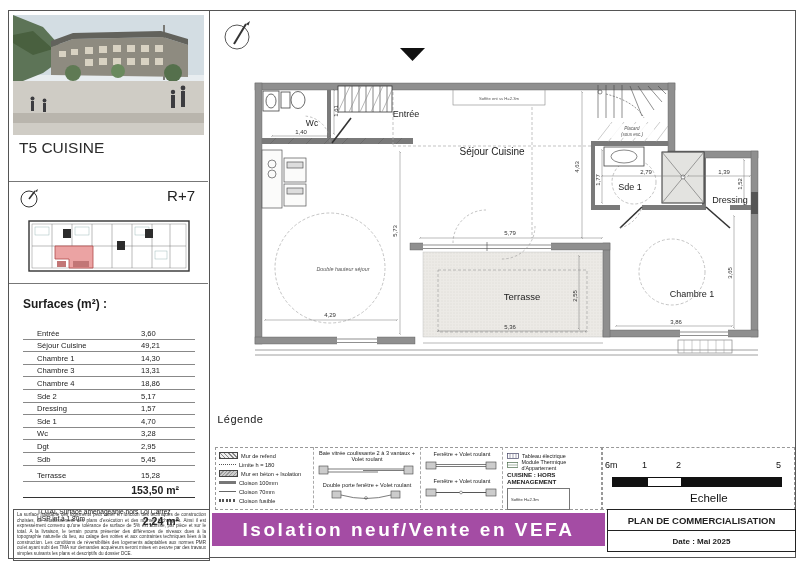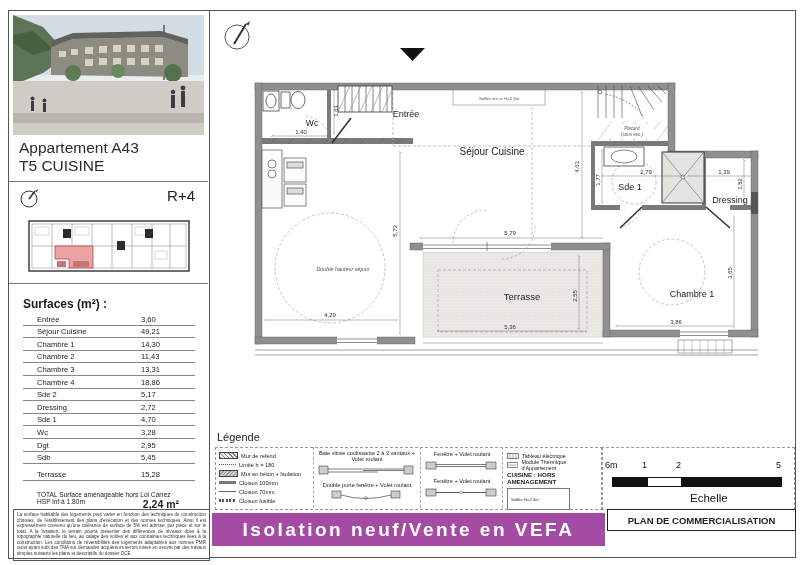--- a/index.html
+++ b/index.html
@@ -10,34 +10,34 @@
   #frame{left:8px;top:10px;width:786px;height:546px;border:1px solid #555;}
   
   #left-panel{left:8px;top:10px;width:200px;height:547px;border:1px solid #555;background:#fff;}
   #photo{left:4px;top:4px;width:191px;height:120px;}
   #title-block{left:10px;top:128px;width:185px;font-size:15.5px;line-height:18px;color:#2b2b2b;}
   .hdiv{left:0;width:199px;border-top:1px solid #777;height:0;}
   #compass-left{left:10px;top:176px;width:22px;height:22px;}
   #floor-label{right:14px;top:176px;font-size:15px;color:#222;}
   #siteplan{left:18px;top:204px;width:164px;height:62px;}
   #surfaces{left:14px;top:286px;width:172px;}
-  #surf-heading{font-size:12px;font-weight:bold;color:#1c1c1c;margin-bottom:2px;}
+  #surf-heading{font-size:12px;font-weight:bold;color:#1c1c1c;margin-bottom:16px;}
   .surf-row{display:flex;height:10.6px;font-size:7.6px;color:#222;
             border-bottom:0.5px solid #888;align-items:flex-end;padding:0 2px 1px 14px;}
   .surf-row .lab{flex:1;}
   .surf-row .val{width:52px;}
   .surf-total{display:flex;justify-content:flex-end;border-bottom:1.4px solid #333;
               font-size:10.5px;font-weight:bold;padding:1px 16px 1px 0;height:13px;align-items:center;}
   .surf-note{margin-top:10px;font-size:6.6px;padding-left:14px;color:#222;}
   .surf-note .big{font-size:10.5px;font-weight:bold;float:right;margin-right:16px;}
   #legal-box{left:4px;top:498px;width:189px;height:46px;border:1px solid #555;
              font-size:4.6px;line-height:5.5px;color:#333;padding:2px 3px;text-align:justify;}
   
   .dashedbox{border:1px dashed #999;}
-  #legend-title{left:217px;top:431px;font-size:11px;color:#222;}
+  #legend-title{left:217px;top:414px;font-size:11px;color:#222;font-family:Liberation Mono, monospace;}
   #legend-box{left:215px;top:447px;width:386px;height:61px;}
   .lg-vdiv{top:447px;height:61px;border-left:1px dashed #aaa;width:0;}
   .lg-row{display:flex;align-items:center;gap:3px;height:9px;font-size:5.6px;color:#222;}
   .sw{width:17px;height:5px;flex:none;border:0.5px solid #444;}
   .sw.refend{background:repeating-linear-gradient(45deg,#888 0 1px,#eee 1px 3px);}
   .sw.limite{height:0;border:none;border-top:1px dotted #555;}
   .sw.beton{background:repeating-linear-gradient(-45deg,#999 0 1px,#ccc 1px 2.5px);}
   .sw.c100{height:3px;background:#777;border:none;}
   .sw.c70{height:1.6px;background:#666;border:none;}
   .sw.fusible{height:2.2px;border:none;background:repeating-linear-gradient(90deg,#555 0 2px,#fff 2px 3.4px);}
@@ -105,32 +105,31 @@
         <rect x="158" y="80" width="4" height="13"></rect>
           <circle cx="160" cy="77" r="2.2"></circle>
         <rect x="18" y="86" width="3" height="10"></rect>
           <circle cx="19.5" cy="83.5" r="2"></circle>
         <rect x="30" y="88" width="3" height="9"></rect>
           <circle cx="31.5" cy="85.5" r="1.9"></circle>
       </g>
     </svg>
 
     <div id="title-block" class="abs">
-      <div>Appartement A43</div>
       <div>T5 CUISINE</div>
     </div>
 
     <div class="hdiv abs" style="top:170px"></div>
 
     <svg id="compass-left" class="abs" viewBox="0 0 22 22">
       <circle cx="10" cy="12" r="8" fill="none" stroke="#333" stroke-width="1"></circle>
       <line x1="10" y1="12" x2="16" y2="4" stroke="#333" stroke-width="1.6"></line>
       <path d="M16,4 l3,-2 l-1,3 z" fill="#333"></path>
     </svg>
-    <div id="floor-label" class="abs">R+4</div>
+    <div id="floor-label" class="abs">R+7</div>
 
     <svg id="siteplan" class="abs" viewBox="0 0 164 62">
       <rect x="2" y="6" width="160" height="50" fill="#fff" stroke="#333" stroke-width="1.4"></rect>
       <rect x="5" y="9" width="154" height="44" fill="none" stroke="#888" stroke-width="0.5"></rect>
       <g stroke="#777" stroke-width="0.5">
         <line x1="25" y1="9" x2="25" y2="53"></line>
           <line x1="45" y1="9" x2="45" y2="53"></line>
         <line x1="65" y1="9" x2="65" y2="53"></line>
           <line x1="85" y1="9" x2="85" y2="53"></line>
         <line x1="105" y1="9" x2="105" y2="53"></line>
@@ -166,58 +165,57 @@
         </div>
       <div class="surf-row">
           <span class="lab">Séjour Cuisine</span>
           <span class="val">49,21</span>
         </div>
       <div class="surf-row">
           <span class="lab">Chambre 1</span>
           <span class="val">14,30</span>
         </div>
       <div class="surf-row">
-          <span class="lab">Chambre 2</span>
-          <span class="val">11,43</span>
-        </div>
-      <div class="surf-row">
           <span class="lab">Chambre 3</span>
           <span class="val">13,31</span>
         </div>
       <div class="surf-row">
           <span class="lab">Chambre 4</span>
           <span class="val">18,86</span>
         </div>
       <div class="surf-row">
           <span class="lab">Sde 2</span>
           <span class="val">5,17</span>
         </div>
       <div class="surf-row">
           <span class="lab">Dressing</span>
-          <span class="val">2,72</span>
+          <span class="val">1,57</span>
         </div>
       <div class="surf-row">
           <span class="lab">Sde 1</span>
           <span class="val">4,70</span>
         </div>
       <div class="surf-row">
           <span class="lab">Wc</span>
           <span class="val">3,28</span>
         </div>
       <div class="surf-row">
           <span class="lab">Dgt</span>
           <span class="val">2,95</span>
         </div>
       <div class="surf-row">
           <span class="lab">Sdb</span>
           <span class="val">5,45</span>
         </div>
       <div class="surf-row" style="margin-top:4px">
           <span class="lab">Terrasse</span>
           <span class="val">15,28</span>
+        </div>
+      <div class="surf-total">
+          <span>153,50 m²</span>
         </div>
       <div class="surf-note">
         <span>TOTAL Surface aménageable hors Loi Carrez</span><br>
         <span>HSP inf à 1.80m</span>
         <span class="big">2,24 m²</span>
       </div>
     </div>
 
     <div id="legal-box" class="abs">La surface habitable des logements peut varier en fonction des techniques de construction choisies, de l'établissement des plans d'exécution et des normes techniques. Ainsi il est expressément convenu qu'une tolérance de surface de 5% est admise, par pièce et sur le total. A la livraison, le terrain pourra présenter des différences de niveaux dues à la topographie naturelle du lieu, au calage des voiries et aux contraintes techniques liées à la construction. Les conditions de réversibilités des logements adaptables aux normes PMR ou/et ayant subi des TMA sur demandes acquéreurs seront mises en oeuvre par des travaux simples suivants les plans et descriptifs du dossier DCE.</div>
   </div>
@@ -550,13 +548,14 @@
   <span class="scale-lab abs" style="left:776px">5</span>
   <div id="scalebar" class="abs">
     <div class="b" style="width:34px"></div>
     <div class="w" style="width:33px"></div>
     <div class="b" style="flex:1"></div>
   </div>
   <div id="echelle" class="abs">Echelle</div>
 
   <div id="banner" class="abs">Isolation neuf/Vente en VEFA</div>
   <div id="fbox1" class="fbox abs">PLAN DE COMMERCIALISATION</div>
+  <div id="fbox2" class="fbox abs">Date : Mai 2025</div>
 </div>
 
 </body></html>

